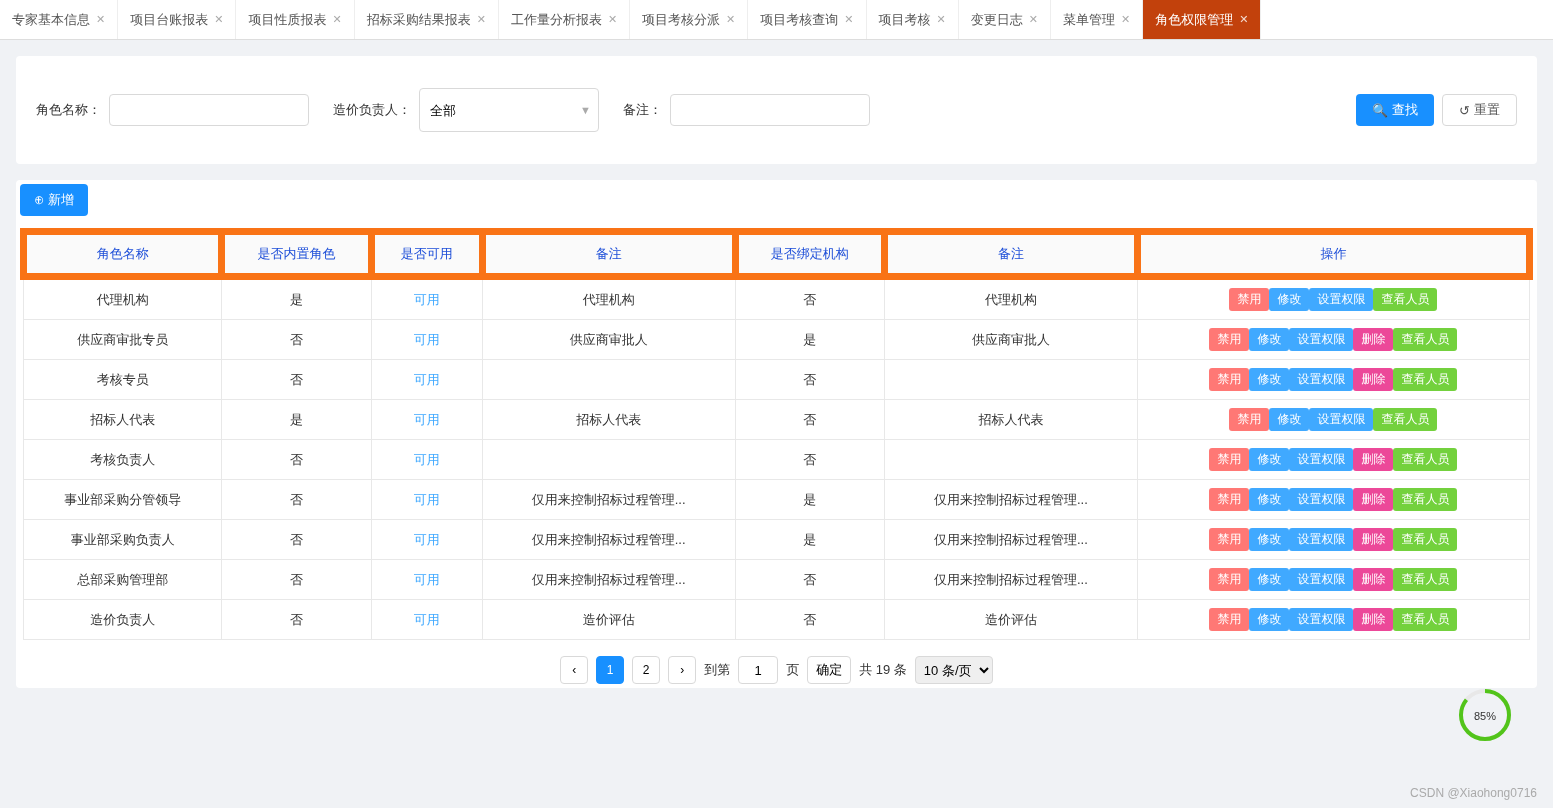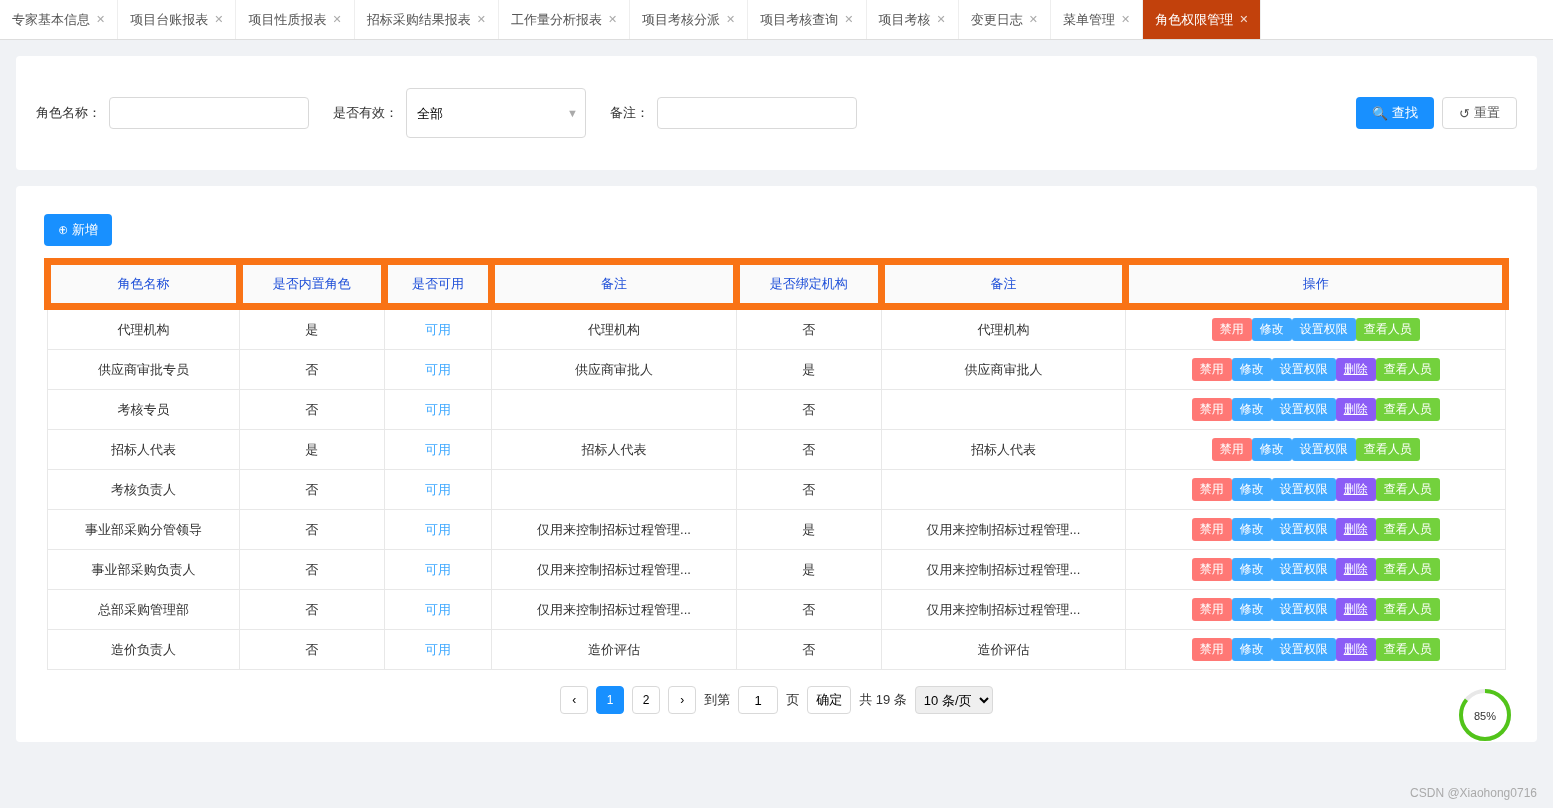--- a/index.html
+++ b/index.html
@@ -73,21 +73,21 @@
       font-size: 13px;
       height: 32px;
       width: 200px;
       outline: none;
     }
     .search-select {
       border: 1px solid #d9d9d9;
       border-radius: 4px;
       padding: 6px 10px;
       font-size: 13px;
-      height: 50px;
+      height: 44px;
       width: 180px;
       outline: none;
       background: #fff;
       appearance: none;
       cursor: pointer;
     }
     .select-wrapper {
       position: relative;
       display: inline-block;
     }
@@ -129,21 +129,21 @@
       display: flex;
       align-items: center;
       gap: 4px;
       font-size: 13px;
     }
 
     
     .table-area {
       background: #fff;
       border-radius: 4px;
-      padding: 28px;
+      padding: 4px;
     }
     .btn-add {
       background: #1890ff;
       color: #fff;
       border: none;
       border-radius: 4px;
       padding: 0 14px;
       height: 32px;
       cursor: pointer;
       display: flex;
@@ -186,21 +186,21 @@
       border: none;
       border-radius: 3px;
       padding: 3px 8px;
       font-size: 12px;
       cursor: pointer;
       color: #fff;
     }
     .btn-disable { background: #ff7875; }
     .btn-modify { background: #40a9ff; }
     .btn-setperm { background: #40a9ff; }
-    .btn-delete { background: #8b5cf6; text-decoration: underline; }
+    .btn-delete { background: #ec4899; }
     .btn-viewuser { background: #73d13d; }
 
     
     .pagination {
       display: flex;
       align-items: center;
       justify-content: center;
       margin-top: 16px;
       gap: 8px;
       font-size: 13px;
@@ -320,21 +320,21 @@
   </div>
 
 <div class="main-content">
 
   <div class="search-bar">
     <div class="search-field">
       <label>角色名称：</label>
       <input class="search-input" type="text" placeholder="" style="">
     </div>
     <div class="search-field">
-      <label>是否有效：</label>
+      <label>造价负责人：</label>
       <div class="select-wrapper">
         <select class="search-select">
           <option>全部</option>
           <option>是</option>
           <option>否</option>
         </select>
         <span class="select-arrow">▼</span>
       </div>
     </div>
     <div class="search-field">

